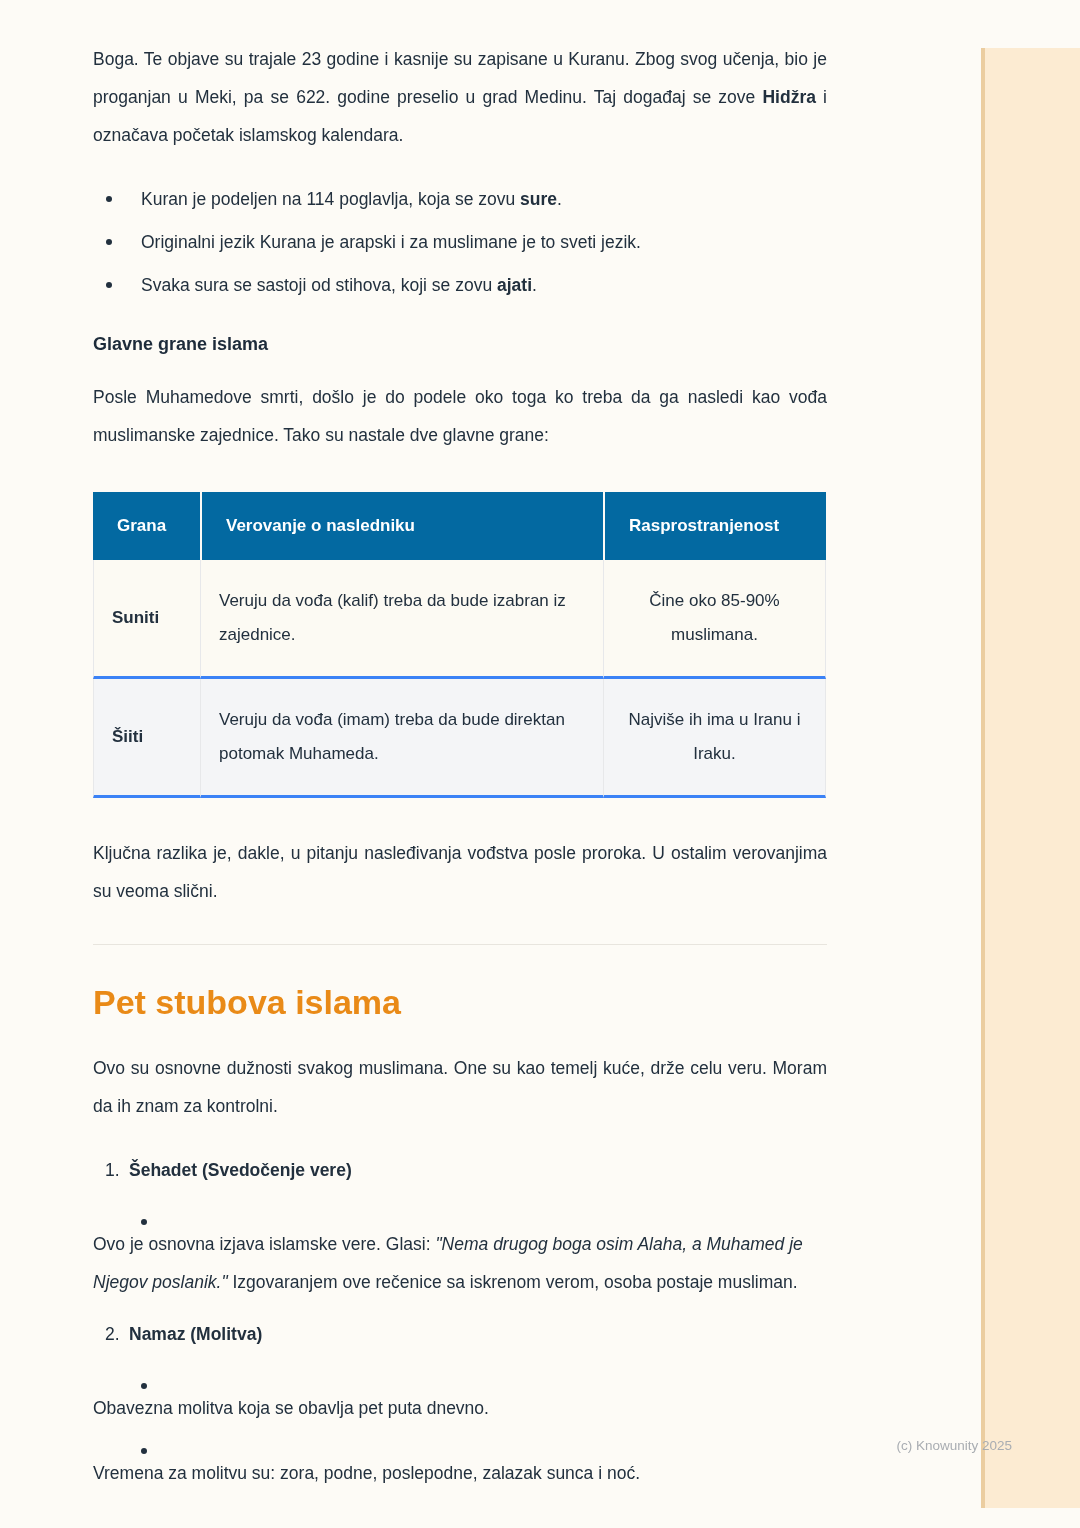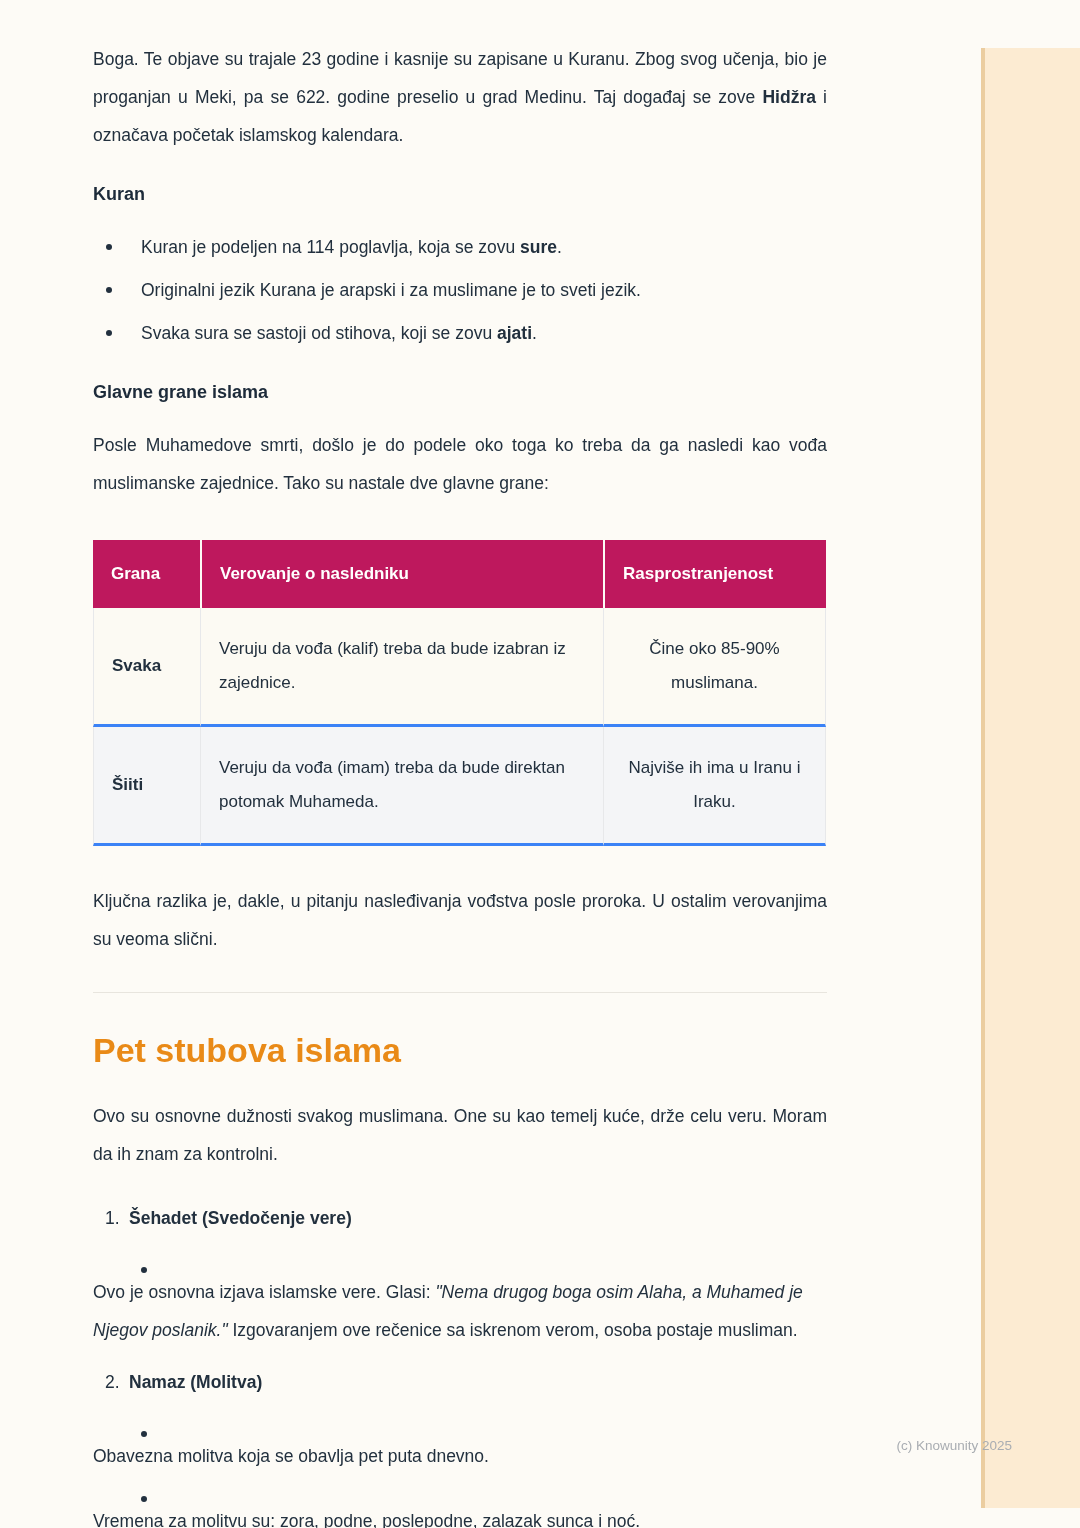--- a/index.html
+++ b/index.html
@@ -59,25 +59,25 @@
     border-collapse:separate;
     border-spacing:0;
     margin:38px 0 36px 0;
     font-size:17px;
     line-height:34px;
   }
   table.branches col.c1 { width:107px; }
   table.branches col.c2 { width:403px; }
   table.branches col.c3 { width:223px; }
   table.branches th {
-    background:#be185d;
+    background:#0369a1;
     color:#ffffff;
     font-weight:700;
     text-align:left;
-    padding:17px 18px;
+    padding:17px 24px;
     vertical-align:middle;
   }
   table.branches th + th { border-left:2px solid #fdfbf6; }
   table.branches td {
     padding:24px 18px;
     vertical-align:middle;
     border-bottom:3px solid #3b82f6;
   }
   table.branches td + td { border-left:1px solid #e7e8ea; }
   table.branches tr td:first-child { border-left:1px solid #e7e8ea; font-weight:700; }
@@ -124,21 +124,20 @@
 </style>
 </head>
 <body>
 
 <div class="edge-stripe"></div>
 
 <div class="content">
 
   <p class="just"><span>Boga. Te objave su trajale 23 godine i kasnije su zapisane u Kuranu. Zbog svog učenja, bio je proganjan u Meki, pa se 622. godine preselio u grad Medinu. Taj događaj se zove </span><strong>Hidžra</strong><span> i označava početak islamskog kalendara.</span></p>
 
-  <h3 class="sub-heading">Kuran</h3>
 
   <ul class="bullets">
     <li>
       <span class="dot"></span>
       <span class="li-text"><span>Kuran je podeljen na 114 poglavlja, koja se zovu </span><strong>sure</strong><span>.</span></span>
     </li>
     <li>
       <span class="dot"></span>
       <span class="li-text"><span>Originalni jezik Kurana je arapski i za muslimane je to sveti jezik.</span><strong></strong><span></span></span>
     </li>
@@ -160,21 +159,21 @@
       </colgroup>
     <thead>
       <tr>
         <th>Grana</th>
         <th>Verovanje o nasledniku</th>
         <th>Rasprostranjenost</th>
       </tr>
     </thead>
     <tbody>
       <tr class="row-odd">
-        <td>Svaka</td>
+        <td>Suniti</td>
         <td>Veruju da vođa (kalif) treba da bude izabran iz zajednice.</td>
         <td>Čine oko 85-90% muslimana.</td>
       </tr>
       <tr class="row-even">
         <td>Šiiti</td>
         <td>Veruju da vođa (imam) treba da bude direktan potomak Muhameda.</td>
         <td>Najviše ih ima u Iranu i Iraku.</td>
       </tr>
     </tbody>
   </table>

